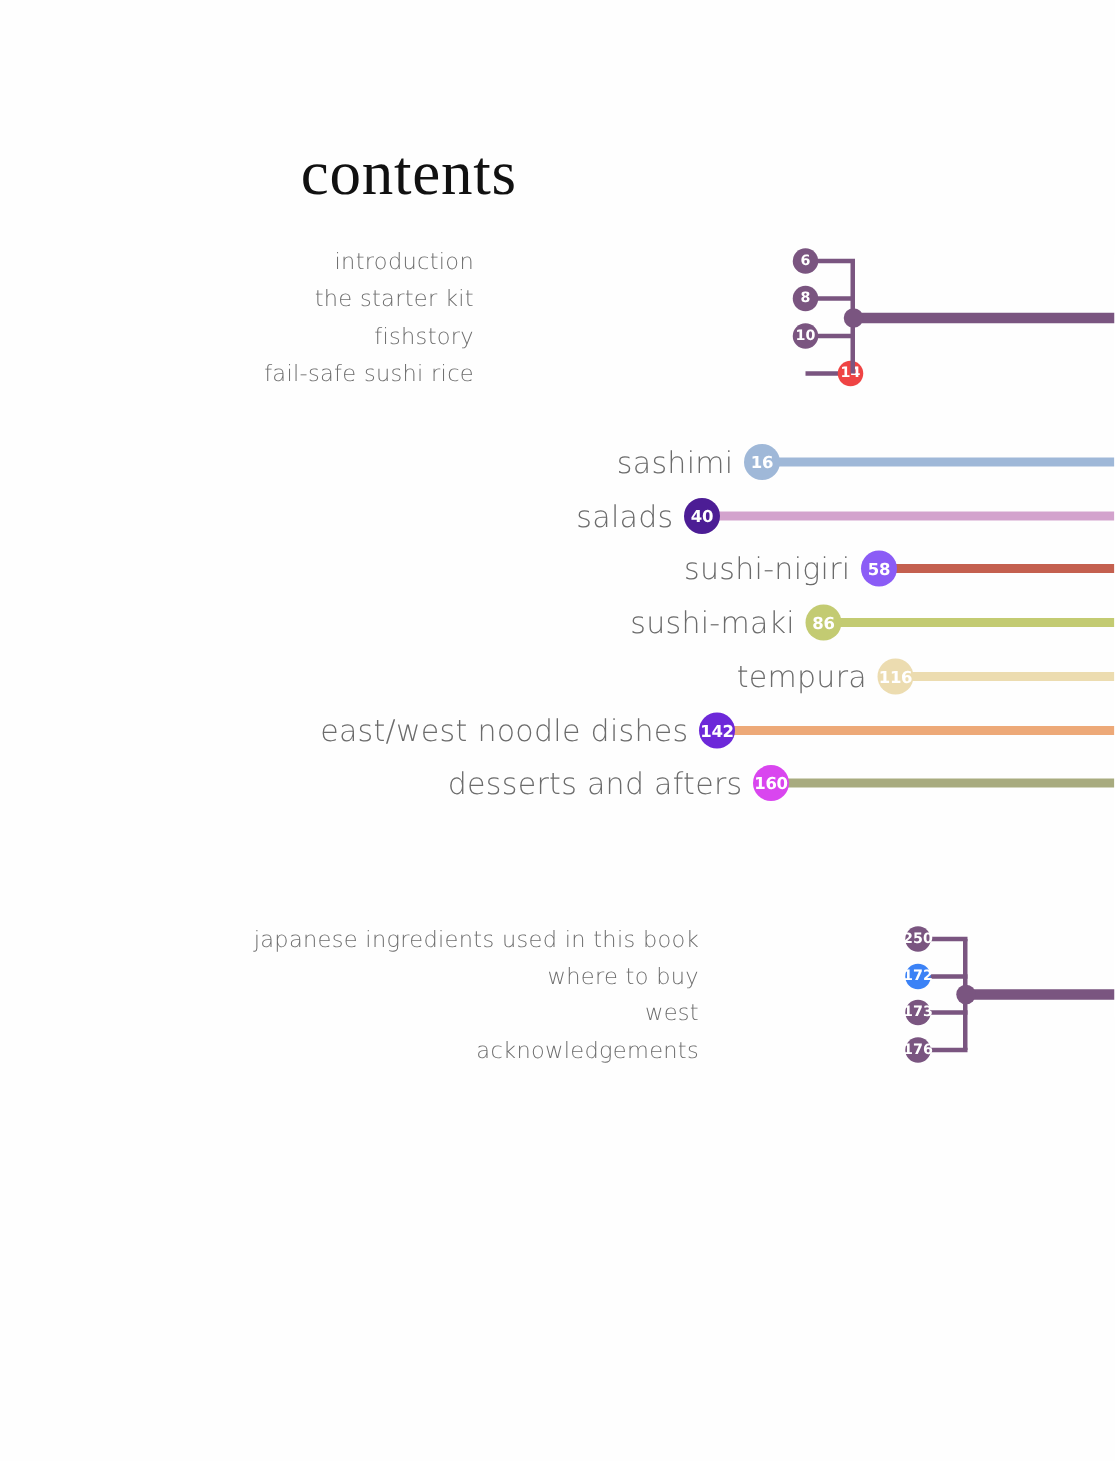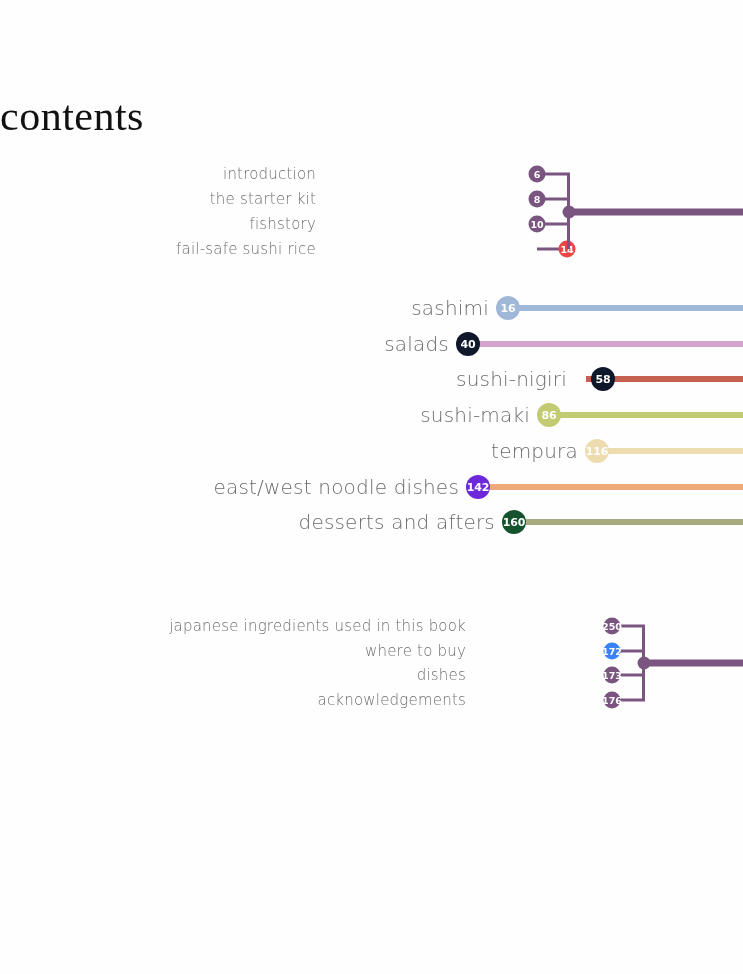--- a/index.html
+++ b/index.html
@@ -17,20 +17,21 @@
     background: #fefefe;
     overflow: hidden;
   }
 
   
   #title {
     position: absolute;
     left: 0;
     top: 92px;
     width: 545px;
+    text-align: center;
     font-family: "Liberation Serif", "DejaVu Serif", serif;
     font-size: 42px;
     font-weight: 400;
     letter-spacing: 0.5px;
     color: #111111;
   }
 
   
   .row-label {
     position: absolute;
@@ -156,57 +157,57 @@
 
   <div id="chapters">
       <div class="chapter-row">
         <div class="chapter-line" style="left: 508px; width: 235px; top: 308px; background: rgb(159, 184, 216);"></div>
         <div class="row-label" style="top: 308px; right: 254px;">sashimi</div>
         <div class="chapter-node" style="left: 508px; top: 308px; background: rgb(159, 184, 216);">16</div>
       </div>
       <div class="chapter-row">
         <div class="chapter-line" style="left: 468px; width: 275px; top: 344px; background: rgb(211, 163, 205);"></div>
         <div class="row-label" style="top: 344px; right: 294px;">salads</div>
-        <div class="chapter-node" style="left: 468px; top: 344px; background: #0f172a;">40</div>
+        <div class="chapter-node" style="left: 468px; top: 344px; background: #4c1d95;">40</div>
       </div>
       <div class="chapter-row">
         <div class="chapter-line" style="left: 586px; width: 157px; top: 379px; background: rgb(196, 96, 79);"></div>
         <div class="row-label" style="top: 379px; right: 176px;">sushi-nigiri</div>
-        <div class="chapter-node" style="left: 603px; top: 379px; background: #0f172a;">58</div>
+        <div class="chapter-node" style="left: 586px; top: 379px; background: #8b5cf6;">58</div>
       </div>
       <div class="chapter-row">
         <div class="chapter-line" style="left: 549px; width: 194px; top: 415px; background: rgb(195, 203, 114);"></div>
         <div class="row-label" style="top: 415px; right: 213px;">sushi-maki</div>
         <div class="chapter-node" style="left: 549px; top: 415px; background: rgb(195, 203, 114);">86</div>
       </div>
       <div class="chapter-row">
         <div class="chapter-line" style="left: 597px; width: 146px; top: 451px; background: rgb(236, 220, 176);"></div>
         <div class="row-label" style="top: 451px; right: 165px; text-align: center;">tempura</div>
         <div class="chapter-node" style="left: 597px; top: 451px; background: rgb(236, 220, 176);">116</div>
       </div>
       <div class="chapter-row">
         <div class="chapter-line" style="left: 478px; width: 265px; top: 487px; background: rgb(237, 169, 120);"></div>
         <div class="row-label" style="top: 487px; right: 284px;">east/west noodle dishes</div>
         <div class="chapter-node" style="left: 478px; top: 487px; background: #6d28d9;">142</div>
       </div>
       <div class="chapter-row">
         <div class="chapter-line" style="left: 514px; width: 229px; top: 522px; background: rgb(168, 171, 127);"></div>
         <div class="row-label" style="top: 522px; right: 248px;">desserts and afters</div>
-        <div class="chapter-node" style="left: 514px; top: 522px; background: #14532d;">160</div>
+        <div class="chapter-node" style="left: 514px; top: 522px; background: #d946ef;">160</div>
       </div>
     </div>
 
   <div id="back-matter" class="bracket-group" style="left:0; top:0; width:612px;">
       <div class="row-label" style="top: 626px; right: 146px;">japanese ingredients used in this book</div>
       <div class="stub" style="left: 612px; width: 33px; top: 626px; background: rgb(122, 85, 128);"></div>
       <div class="node small" style="left: 612px; top: 626px; background: rgb(122, 85, 128);">250</div>
       <div class="row-label" style="top: 651px; right: 146px; text-align: center;">where to buy</div>
       <div class="stub" style="left: 612px; width: 33px; top: 651px; background: rgb(122, 85, 128);"></div>
       <div class="node small" style="left: 612px; top: 651px; background: #3b82f6;">172</div>
-      <div class="row-label" style="top: 675px; right: 146px;">dishes</div>
+      <div class="row-label" style="top: 675px; right: 146px;">west</div>
       <div class="stub" style="left: 612px; width: 33px; top: 675px; background: rgb(122, 85, 128);"></div>
       <div class="node small" style="left: 612px; top: 675px; background: rgb(122, 85, 128);">173</div>
       <div class="row-label" style="top: 700px; right: 146px;">acknowledgements</div>
       <div class="stub" style="left: 612px; width: 33px; top: 700px; background: rgb(122, 85, 128);"></div>
       <div class="node small" style="left: 612px; top: 700px; background: rgb(122, 85, 128);">176</div>
       <div class="spine" style="left: 642px; top: 626px; height: 74px; background: rgb(122, 85, 128);"></div>
       <div class="trunk" style="left: 643px; width: 101px; top: 663px; background: rgb(122, 85, 128);"></div>
       <div class="junction" style="left: 644px; top: 663px; background: rgb(122, 85, 128);"></div>
     </div>
 

